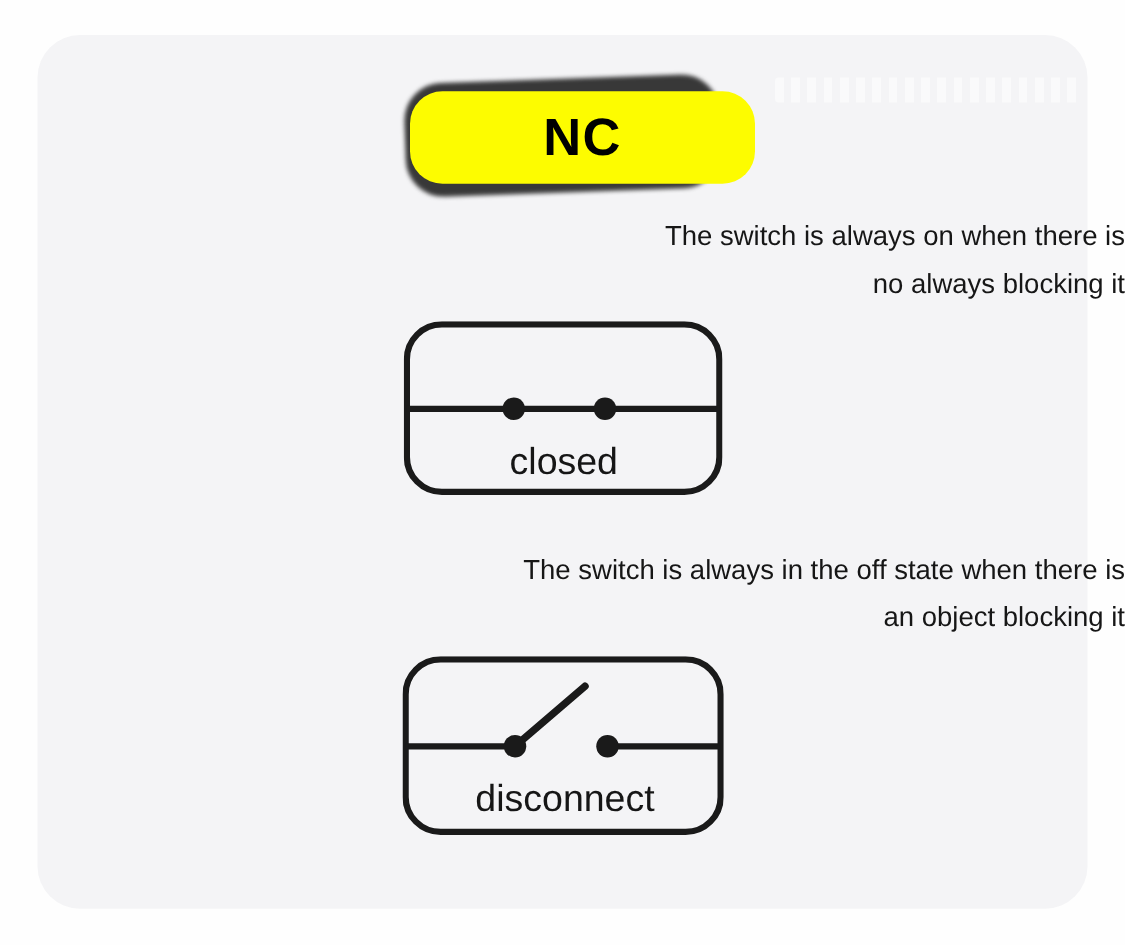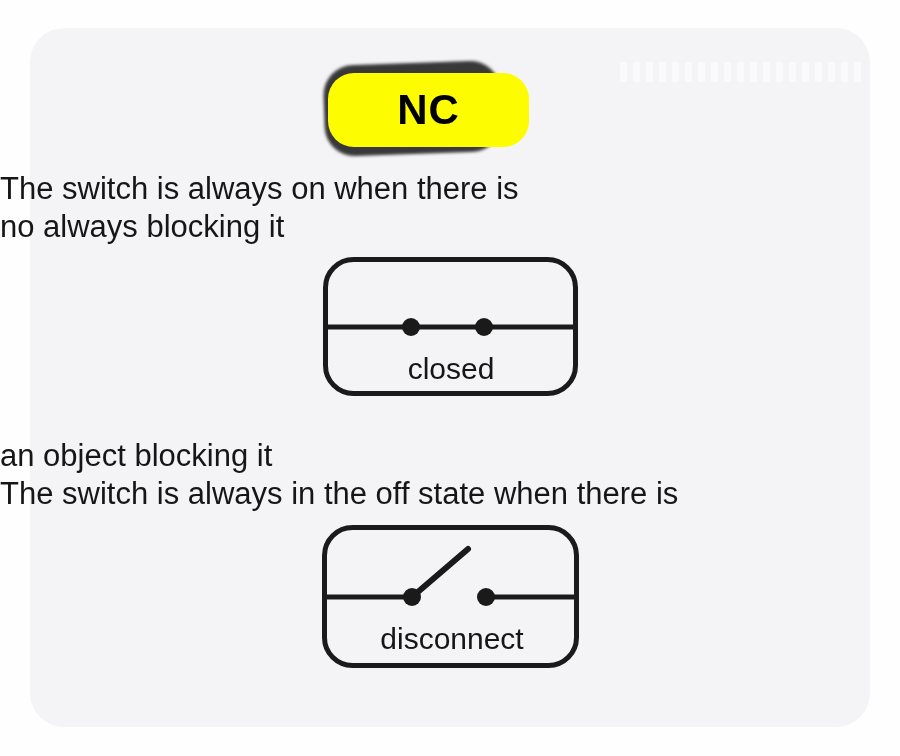--- a/index.html
+++ b/index.html
@@ -25,21 +25,21 @@
     width: 246px; height: 20px;
     background: repeating-linear-gradient(90deg,
       rgba(255,255,255,0.55) 0px, rgba(255,255,255,0.55) 7px,
       rgba(255,255,255,0) 7px, rgba(255,255,255,0) 13px);
     border-radius: 3px;
   }
 
   .nc-badge {
     position: absolute;
     left: 328px; top: 73px;
-    width: 201px; height: 74px;
+    width: 276px; height: 74px;
     display: flex; align-items: center; justify-content: center;
   }
   .nc-badge::before { 
     content: "";
     position: absolute;
     left: -4px; right: 28px; top: -10px; bottom: -7px;
     background: #383838;
     border-radius: 30px;
     transform: rotate(-2deg);
     filter: blur(1.5px);
@@ -57,22 +57,22 @@
     z-index: 2;
     font-size: 42px;
     font-weight: bold;
     letter-spacing: 1px;
     color: #000000;
   }
 
   .heading {
     position: absolute;
     left: 0; width: 900px;
-    text-align: left;
-    font-size: 31px;
+    text-align: right;
+    font-size: 22px;
     line-height: 38px;
     color: #161616;
   }
   .heading-1 { top: 170px; }
   .heading-2 { top: 437px; }
 
   .diagram { position: absolute; }
   .diagram-1 { left: 323px; top: 257px; }
   .diagram-2 { left: 322px; top: 525px; }
 
@@ -102,22 +102,22 @@
 
   <svg class="diagram diagram-1" width="255" height="139" viewBox="0 0 255 139">
     <rect x="2.5" y="2.5" width="250" height="134" rx="28" ry="28" fill="none" stroke="#1a1a1a" stroke-width="5"></rect>
     <line x1="2.5" y1="70" x2="252.5" y2="70" stroke="#1a1a1a" stroke-width="5"></line>
     <circle cx="88" cy="70" r="9" fill="#1a1a1a"></circle>
     <circle cx="161" cy="70" r="9" fill="#1a1a1a"></circle>
     <text x="128" y="122" text-anchor="middle">closed</text>
   </svg>
 
   <div class="heading heading-2">
+    <div>The switch is always in the off state when there is</div>
     <div>an object blocking it</div>
-    <div>The switch is always in the off state when there is</div>
   </div>
 
   <svg class="diagram diagram-2" width="257" height="143" viewBox="0 0 257 143">
     <rect x="2.5" y="2.5" width="252" height="138" rx="28" ry="28" fill="none" stroke="#1a1a1a" stroke-width="5"></rect>
     <line x1="2.5" y1="72" x2="90" y2="72" stroke="#1a1a1a" stroke-width="5"></line>
     <line x1="164" y1="72" x2="254.5" y2="72" stroke="#1a1a1a" stroke-width="5"></line>
     <line x1="90" y1="72" x2="146" y2="24" stroke="#1a1a1a" stroke-width="6" stroke-linecap="round"></line>
     <circle cx="90" cy="72" r="9" fill="#1a1a1a"></circle>
     <circle cx="164" cy="72" r="9" fill="#1a1a1a"></circle>
     <text x="130" y="124" text-anchor="middle">disconnect</text>

